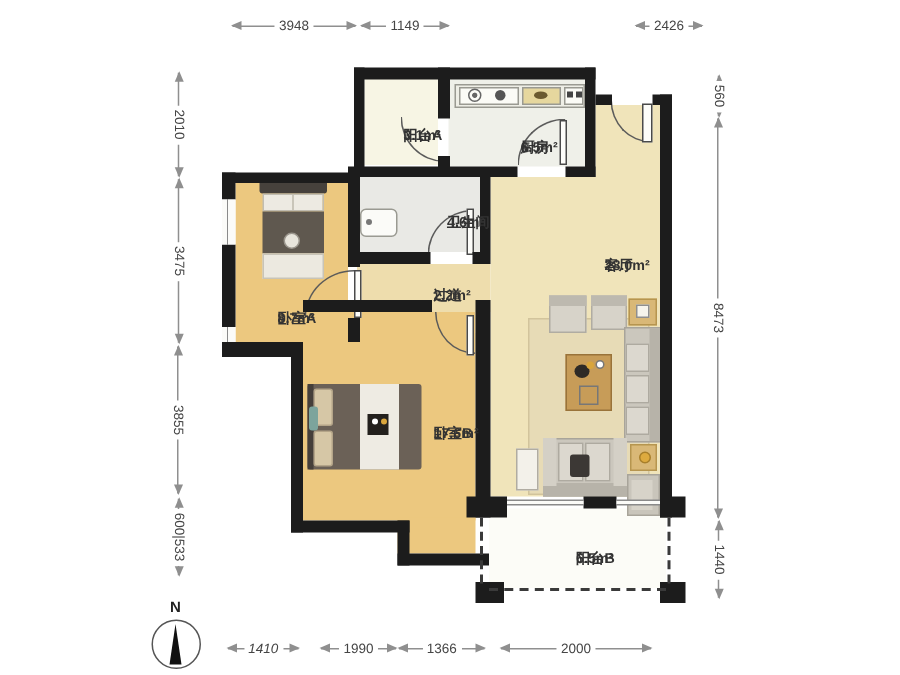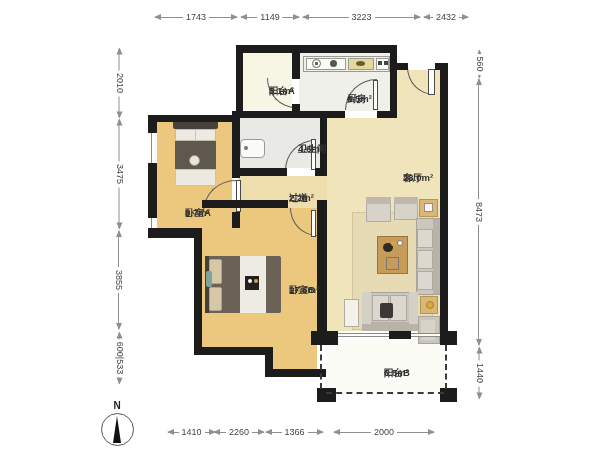--- a/index.html
+++ b/index.html
@@ -185,52 +185,46 @@
   </div>
   <div class="room-label" style="left:384px;top:367px;">
     <span>阳台B</span>
     <span>6.5m²</span>
   </div>
 
   <div class="hdim" style="left:155px;top:13px;width:82px;">
     <i class="line"></i>
       <i class="al"></i>
       <i class="ar"></i>
-      <span class="lbl">1743</span>
+      <span class="lbl">3948</span>
     </div>
   <div class="hdim" style="left:241px;top:13px;width:58px;">
     <i class="line"></i>
       <i class="al"></i>
       <i class="ar"></i>
       <span class="lbl">1149</span>
     </div>
-  <div class="hdim" style="left:303px;top:13px;width:117px;">
-    <i class="line"></i>
-      <i class="al"></i>
-      <i class="ar"></i>
-      <span class="lbl">3223</span>
-    </div>
   <div class="hdim" style="left:424px;top:13px;width:44px;">
     <i class="line"></i>
       <i class="al"></i>
       <i class="ar"></i>
-      <span class="lbl">2432</span>
-    </div>
-
-  <div class="hdim" style="left:168px;top:428px;width:47px;">
+      <span class="lbl">2426</span>
+    </div>
+
+  <div class="hdim" style="left:152px;top:428px;width:47px;font-style:italic;">
     <i class="line"></i>
       <i class="al"></i>
       <i class="ar"></i>
       <span class="lbl">1410</span>
     </div>
   <div class="hdim" style="left:214px;top:428px;width:50px;">
     <i class="line"></i>
       <i class="al"></i>
       <i class="ar"></i>
-      <span class="lbl">2260</span>
+      <span class="lbl">1990</span>
     </div>
   <div class="hdim" style="left:266px;top:428px;width:57px;">
     <i class="line"></i>
       <i class="al"></i>
       <i class="ar"></i>
       <span class="lbl">1366</span>
     </div>
   <div class="hdim" style="left:334px;top:428px;width:100px;">
     <i class="line"></i>
       <i class="al"></i>

